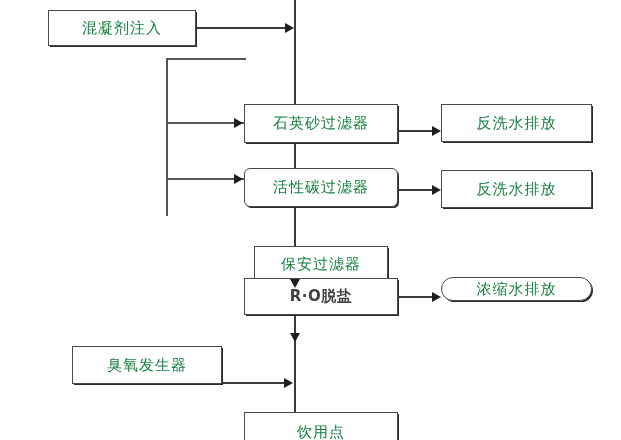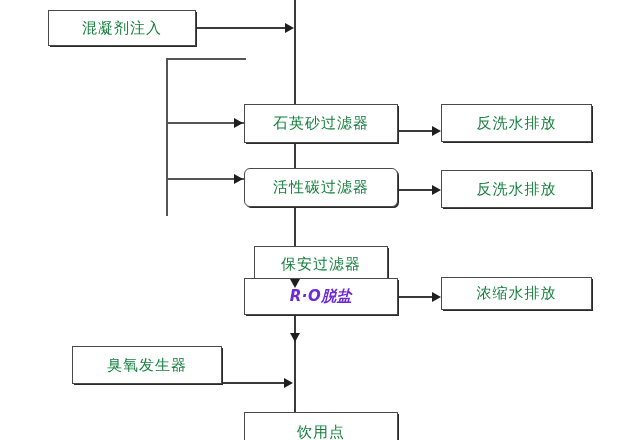--- a/index.html
+++ b/index.html
@@ -27,23 +27,22 @@
     justify-content: center;
     color: #15803d;
     font-size: 15px;
     letter-spacing: 1px;
     white-space: nowrap;
     z-index: 3;
     box-shadow: 1.5px 1.5px 0 -0.5px #2b2b2b;
   }
   .node.bold-label {
     font-weight: bold;
-    color: #6d28d9;
+    color: #404040;
     letter-spacing: 0.5px;
-    font-style: italic;
   }
   
   .vline {
     position: absolute;
     background: #3a3a3a;
     width: 2px;
     z-index: 1;
   }
   .hline {
     position: absolute;
@@ -134,21 +133,21 @@
   </div>
 
   <div class="node" style="left:254px; top:246px; width:134px; height:37px;">
     <span>保安过滤器</span>
   </div>
 
   <div class="node bold-label" style="left:244px; top:278px; width:154px; height:37px;">
     <span>R·O脱盐</span>
   </div>
 
-  <div class="node" style="left:441px; top:277px; width:151px; height:33px;">
+  <div class="node" style="left:441px; top:277px; width:151px; height:24px;border-radius:12px;">
     <span>浓缩水排放</span>
   </div>
 
 
   <div class="node" style="left:72px; top:346px; width:150px; height:38px;">
     <span>臭氧发生器</span>
   </div>
 
   <div class="node" style="left:244px; top:412px; width:154px; height:40px;">
     <span>饮用点</span>

